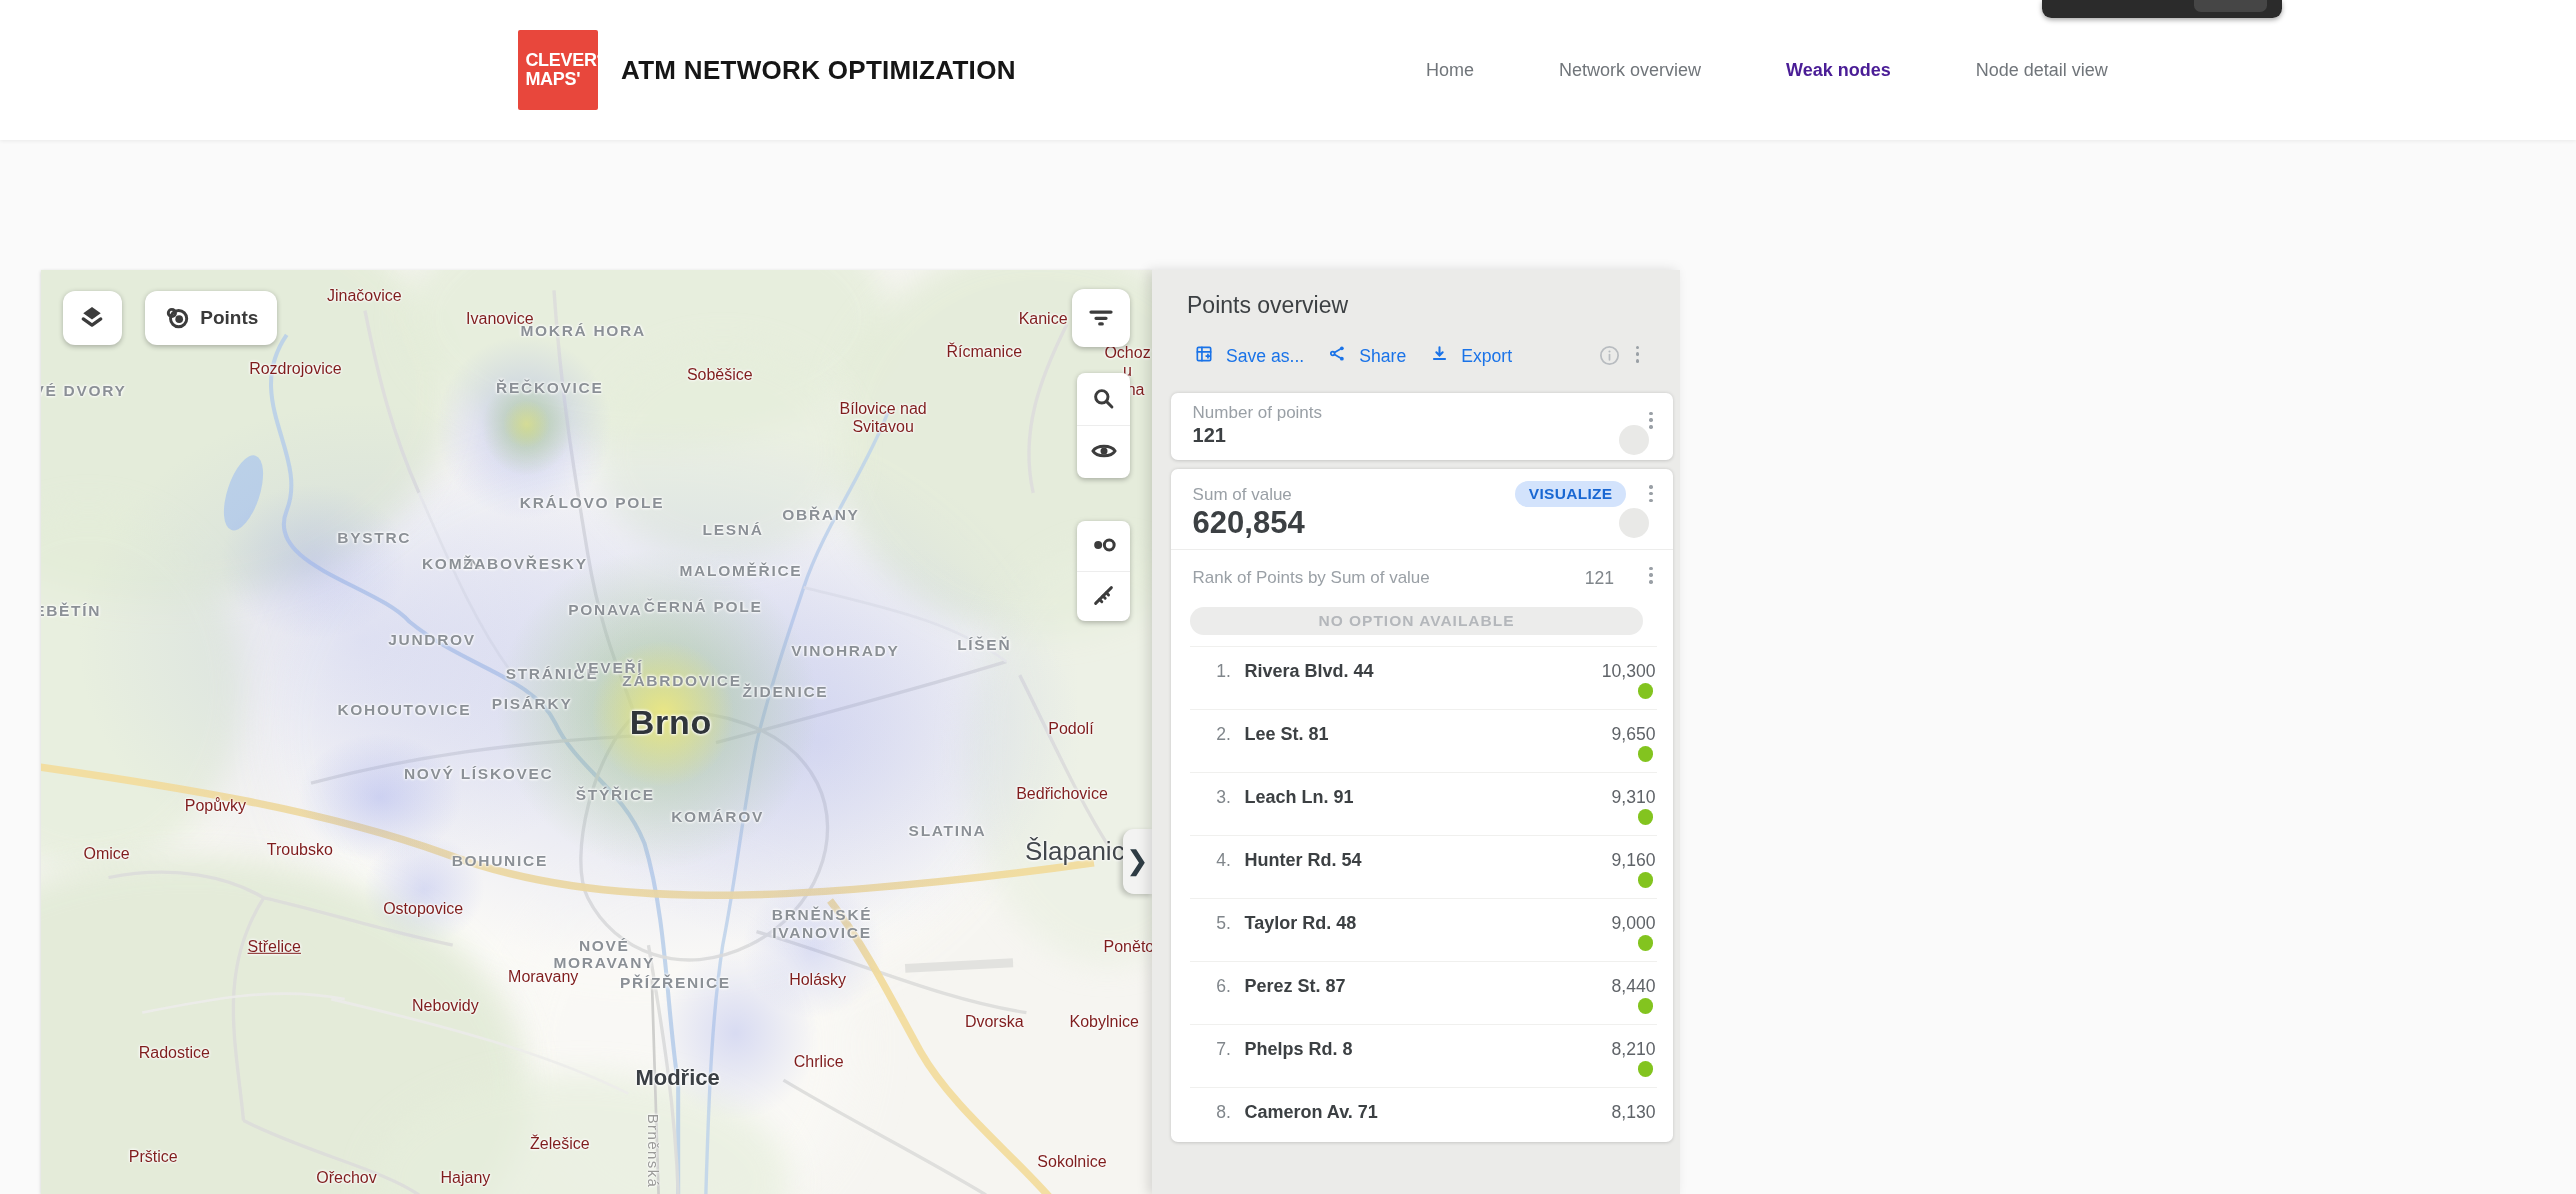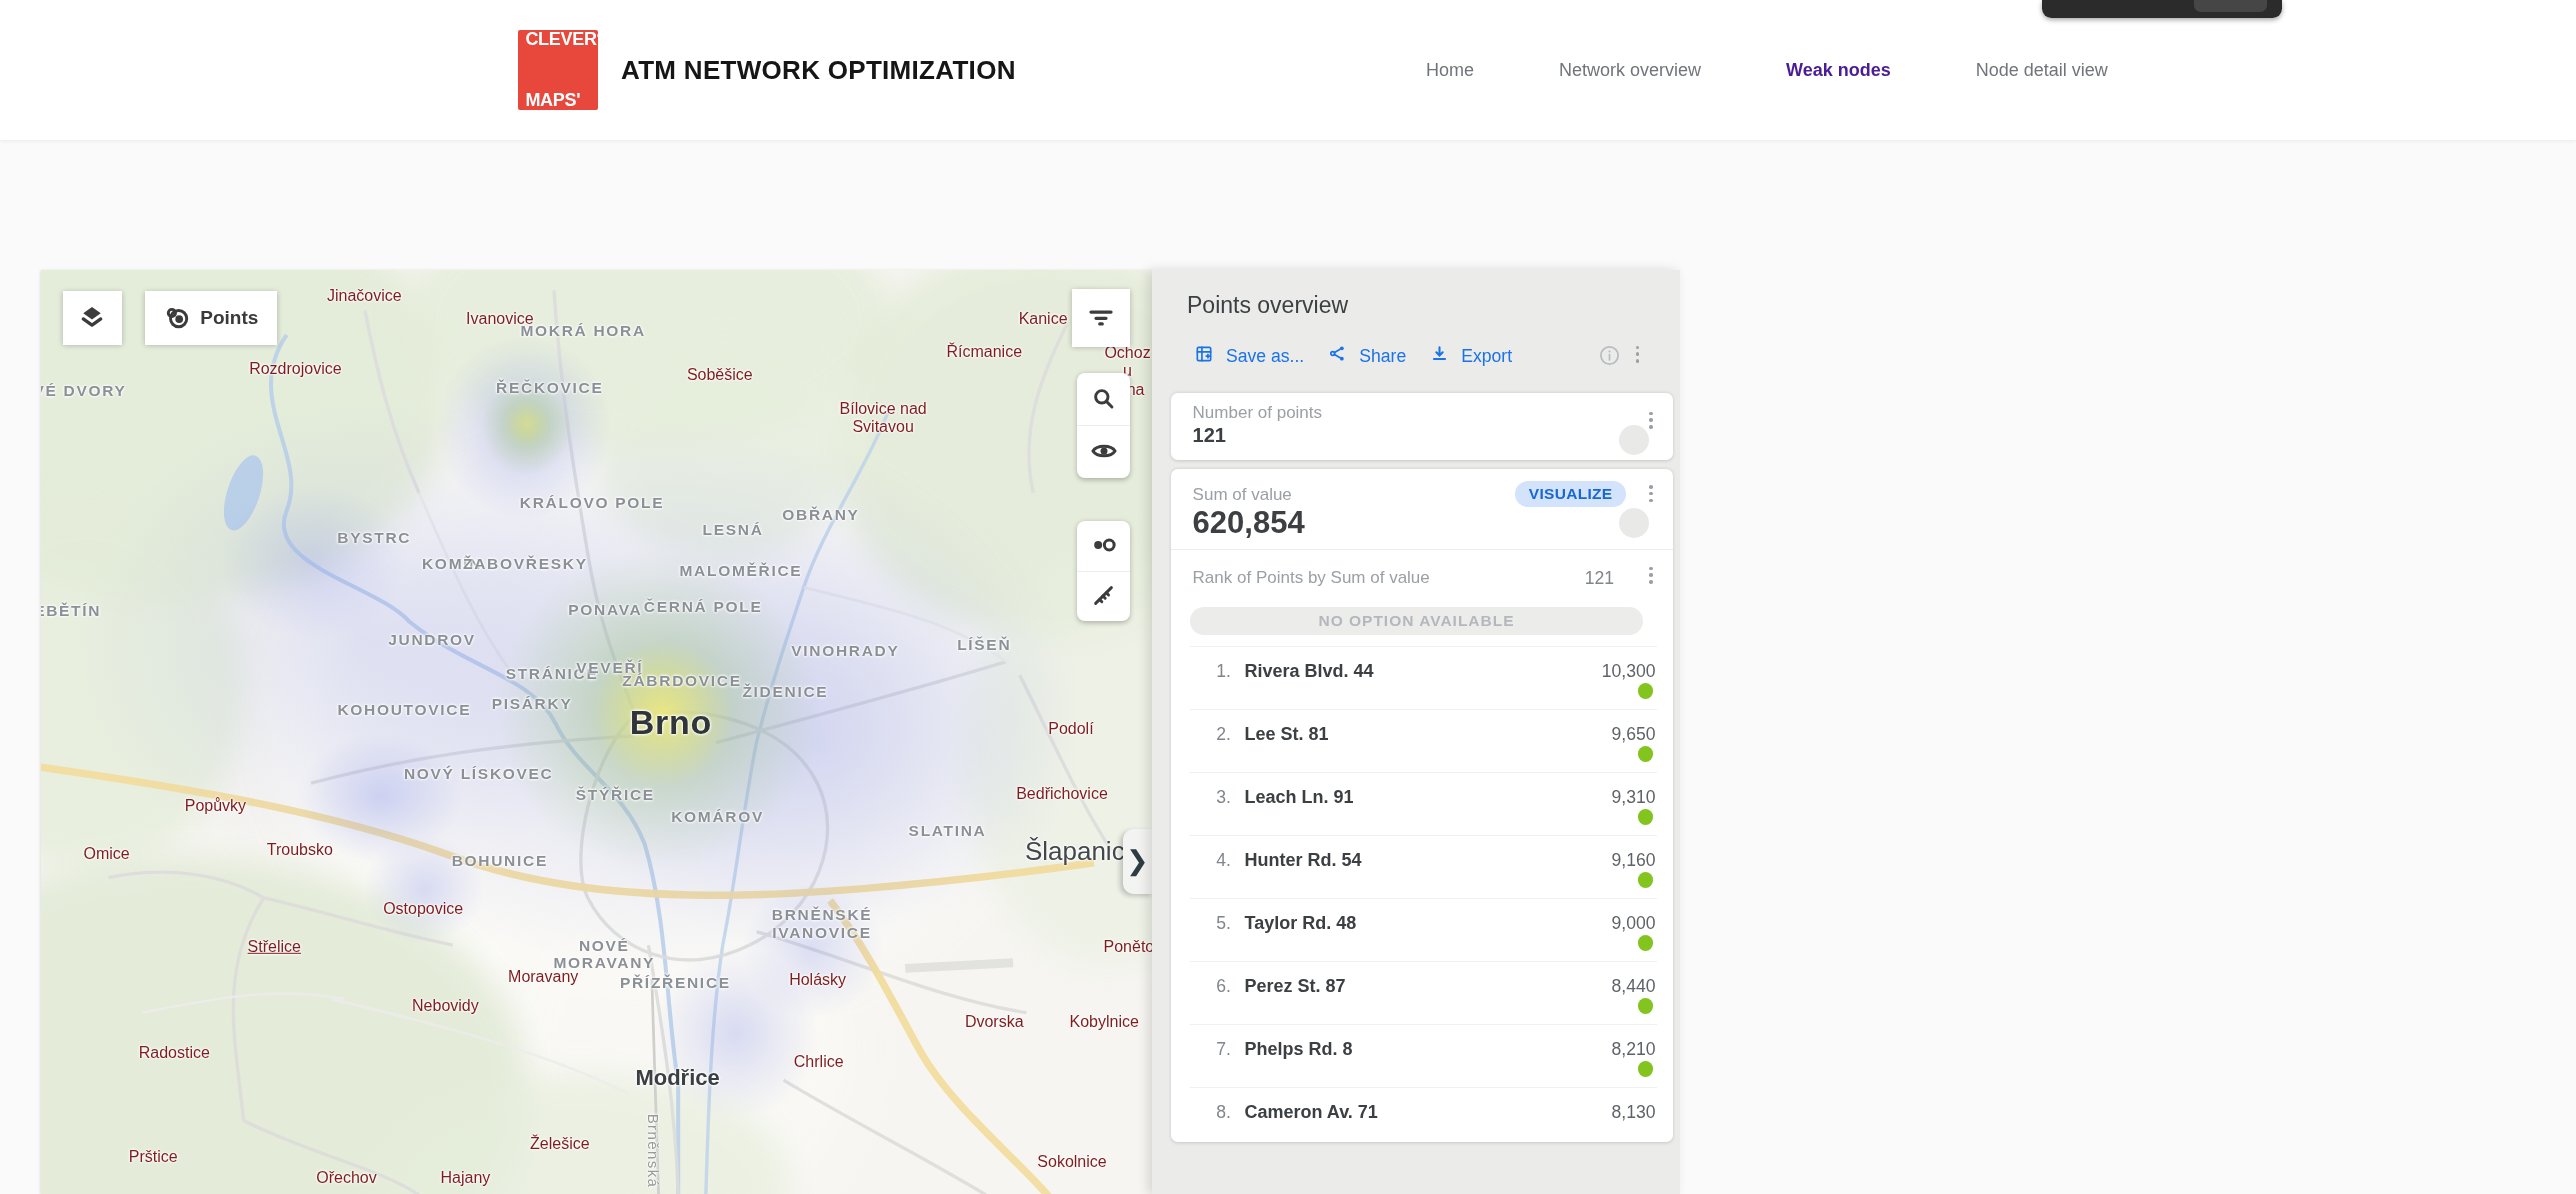--- a/index.html
+++ b/index.html
@@ -8,21 +8,21 @@
     background:#fafafa;
     font-family:"Liberation Sans","DejaVu Sans",sans-serif;
     -webkit-font-smoothing:antialiased;
   }
   .screen{position:absolute;inset:0;}
 
   
   .header{position:absolute;left:0;top:0;width:2576px;height:140px;background:#ffffff;
           box-shadow:0 1.4px 4px rgba(0,0,0,.07);z-index:20;}
   .logo{position:absolute;left:518px;top:30px;width:80px;height:80px;background:var(--logo-red,#e8473c);
-        border-radius:2px;display:flex;flex-direction:column;justify-content:space-between;padding-left:7.4px;box-sizing:border-box;}
+        border-radius:2px;display:flex;flex-direction:column;justify-content:center;padding-left:7.4px;box-sizing:border-box;}
   .logo span{color:#fff;font-weight:700;font-size:18px;line-height:19px;letter-spacing:-0.3px;}
   .app-title{position:absolute;left:621px;top:0;height:140px;display:flex;align-items:center;
              font-size:26px;font-weight:700;color:#161616;letter-spacing:0.3px;}
   .nav{position:absolute;left:1426px;top:0;height:140px;display:flex;align-items:center;gap:85px;}
   .nav-item{font-size:18px;font-weight:500;color:#70757a;cursor:pointer;white-space:nowrap;}
   .nav-item.active{color:var(--nav-active,#4a1d96);font-weight:700;}
 
   
   .darkbar{position:absolute;left:2042px;top:0;width:240px;height:17.6px;background:#2b2b2b;
            border-radius:0 0 9.5px 9.5px;box-shadow:0 2px 5.4px rgba(0,0,0,.35);z-index:30;}
@@ -39,21 +39,21 @@
   .ml{position:absolute;transform:translate(-50%,-50%);white-space:pre-line;text-align:center;line-height:1.15;
       text-shadow:0 0 3.4px #fff,0 0 3.4px #fff,0 0 2px #fff;pointer-events:none;}
   .ml.town{font-size:16px;color:#7f1d1d;}
   .ml.district{font-size:15.5px;font-weight:700;color:#8b9096;letter-spacing:1.7px;}
   .ml.city{font-size:34px;font-weight:600;color:#30353a;letter-spacing:0.7px;}
   .ml.city2{font-size:26px;font-weight:500;color:#42474c;}
   .ml.city3{font-size:22px;font-weight:600;color:#3a3f44;}
   .ml.road{font-size:15px;color:#9a9a98;letter-spacing:1.4px;transform:translate(-50%,-50%) rotate(90deg);}
 
   
-  .ctl{position:absolute;background:#fff;border-radius:0;box-shadow:0 1.4px 5.4px rgba(0,0,0,.25);
+  .ctl{position:absolute;background:#fff;border-radius:12px;box-shadow:0 1.4px 5.4px rgba(0,0,0,.25);
        display:flex;align-items:center;justify-content:center;cursor:pointer;}
   .ctl-layers{left:21.6px;top:21px;width:59px;height:54px;}
   .ctl-points{left:104px;top:21px;width:132px;height:54px;gap:9.5px;}
   .ctl-points .lbl{font-size:19px;font-weight:700;color:#3a3a3a;}
   .ctl-filter{left:1031px;top:19px;width:58px;height:58px;}
   .ctl-group{position:absolute;background:#fff;border-radius:8px;box-shadow:0 1.4px 5.4px rgba(0,0,0,.25);
              display:flex;flex-direction:column;overflow:hidden;}
   .grp-se{left:1036px;top:103px;width:53px;height:105px;}
   .grp-cr{left:1036px;top:251px;width:53px;height:100px;}
   .ctl-group .gbtn{flex:1;display:flex;align-items:center;justify-content:center;cursor:pointer;}

